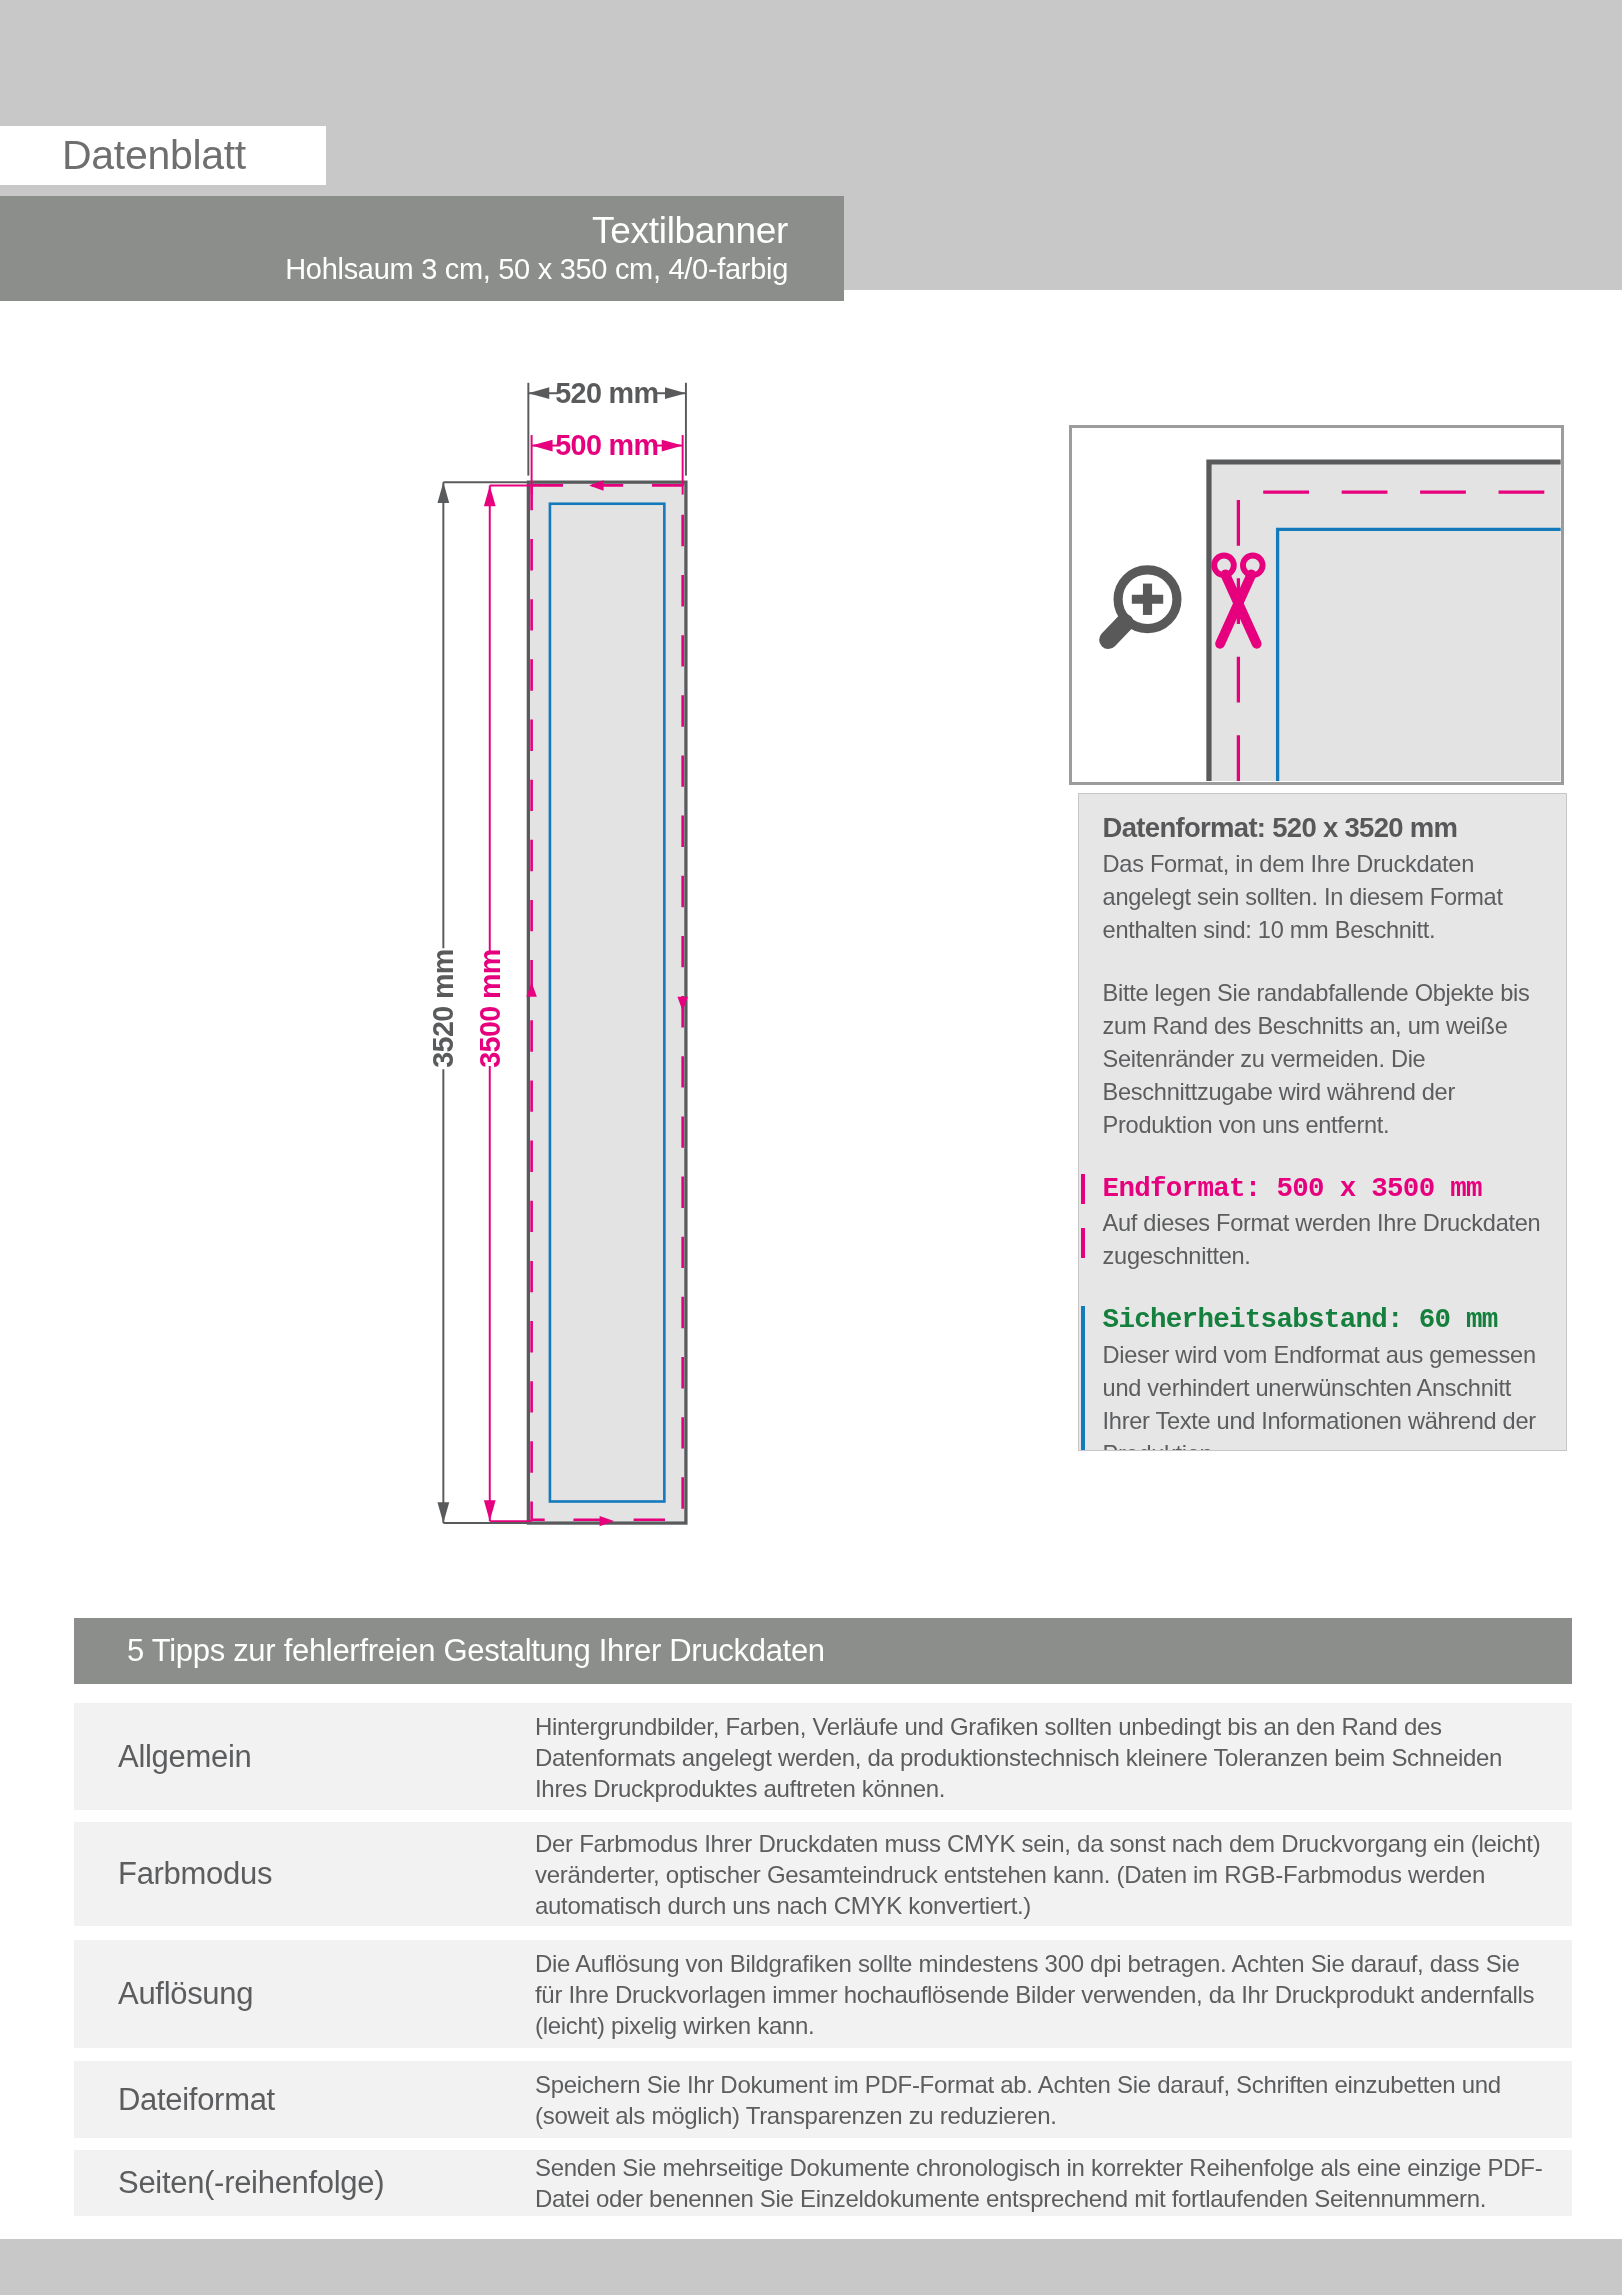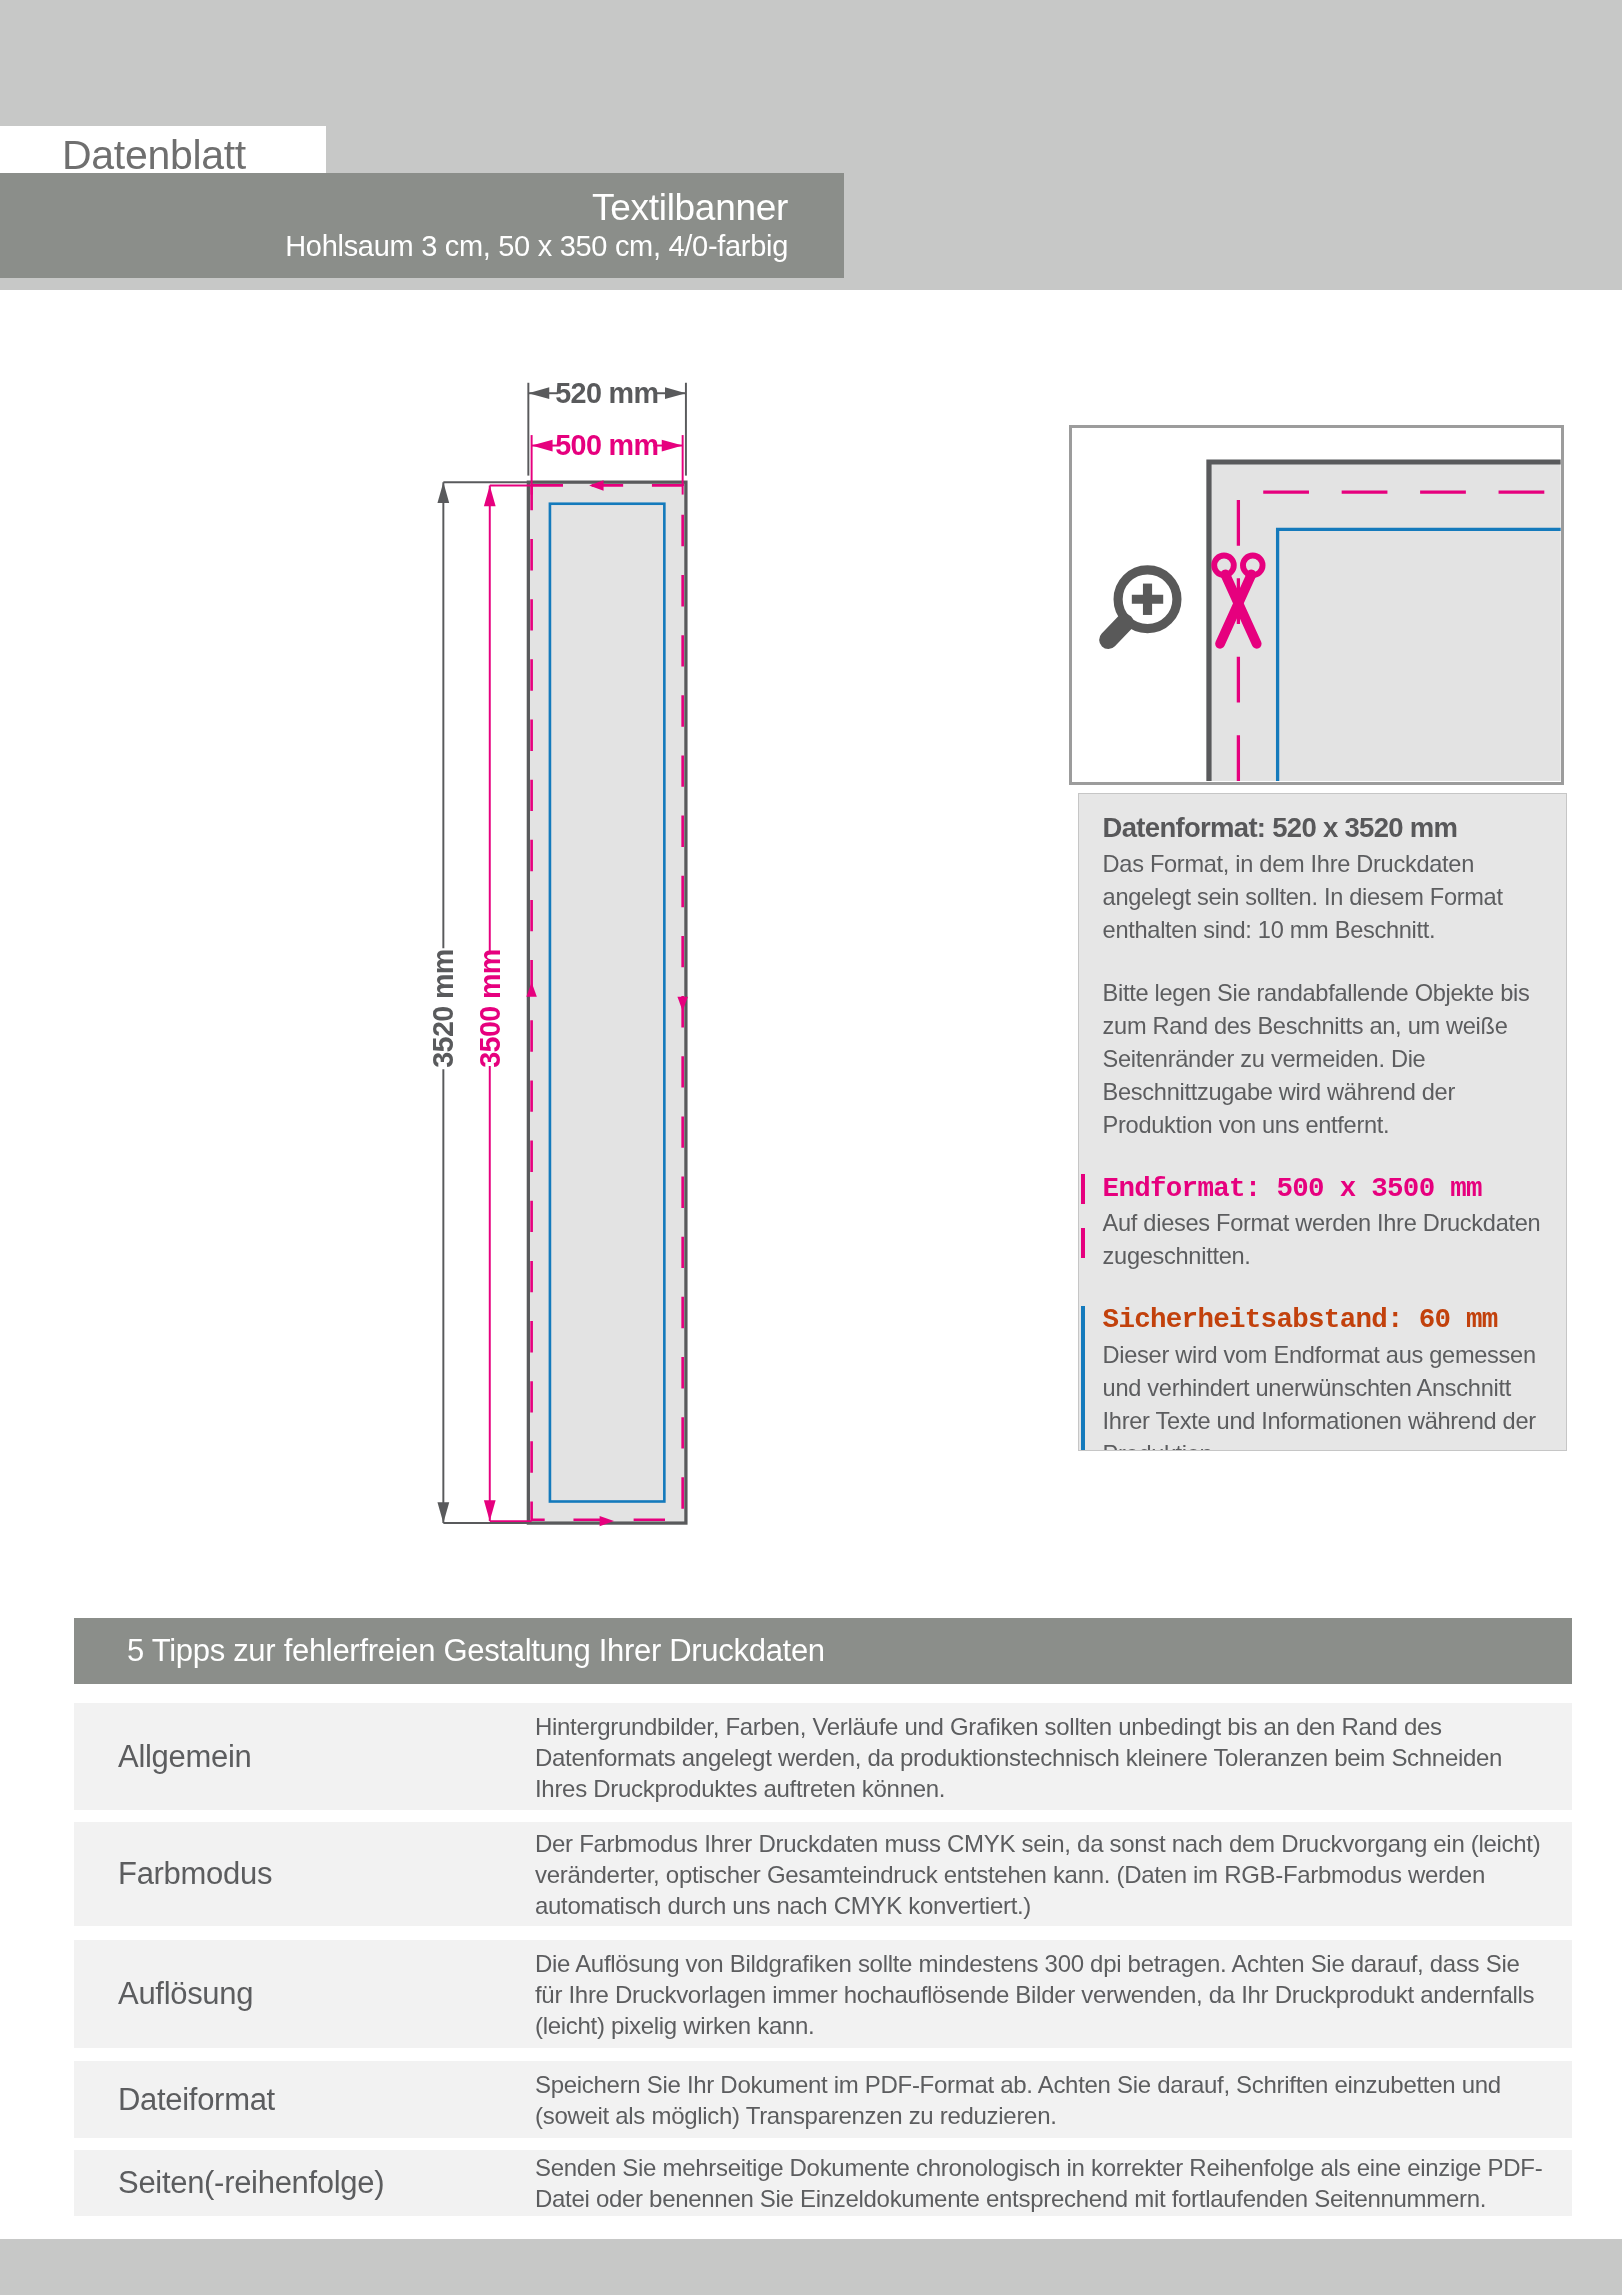--- a/index.html
+++ b/index.html
@@ -8,21 +8,21 @@
     font-family:"Liberation Sans",sans-serif;color:#5c5d5f;letter-spacing:-0.3px;
   }
   
   .top-band{position:absolute;left:0;top:0;width:1623px;height:290px;background:#c7c8c7;}
   .title-box{
     position:absolute;left:0;top:126px;width:326px;height:59px;background:#ffffff;
     display:flex;align-items:center;padding-left:62px;box-sizing:border-box;
   }
   .title-box span{font-size:41px;color:#6f6f6f;}
   .banner{
-    position:absolute;left:0;top:173px;width:844px;height:105px;background:#8b8e8a;
+    position:absolute;left:0;top:196px;width:844px;height:105px;background:#8b8e8a;
     display:flex;flex-direction:column;align-items:flex-end;justify-content:center;
     box-sizing:border-box;padding-right:56px;color:#ffffff;
   }
   .banner .line1{font-size:37px;line-height:42px;}
   .banner .line2{font-size:29px;line-height:35px;}
   
   .diagram{position:absolute;left:393px;top:366px;width:340px;height:1217px;}
   .dimtext{font-family:"Liberation Sans",sans-serif;font-size:44px;font-weight:700;letter-spacing:-1px;}
   
   .detail-box{
@@ -33,21 +33,21 @@
   .info-panel{
     position:absolute;left:1078px;top:793px;width:489px;height:658px;background:#e6e6e6;
     border:1.3px solid #c6c6c6;box-sizing:border-box;padding:17px 19.6px 0 23.6px;overflow:hidden;
   }
   .info-panel h3{margin:0 0 3.9px 0;font-size:27.5px;line-height:33px;font-weight:700;color:#58585a;letter-spacing:-0.7px;}
   .info-panel p{margin:0;font-size:23.6px;line-height:33px;color:#5c5d5f;}
   .info-panel .gap{height:30px;}
   .block{position:relative;margin-top:30px;}
   .block .h{font-size:27.5px;line-height:33px;font-weight:700;letter-spacing:-0.7px;margin:0 0 2.6px 0;font-family:Liberation Mono, monospace;}
   .block.endformat .h{color:#e6007e;}
-  .block.sicherheit .h{color:#c2410c;}
+  .block.sicherheit .h{color:#15803d;}
   .block.endformat::before{
     content:"";position:absolute;left:-22px;top:2.6px;bottom:2.6px;width:4.6px;
     background:repeating-linear-gradient(180deg,#e6007e 0 30px,transparent 30px 54px);
   }
   .block.sicherheit::before{
     content:"";position:absolute;left:-22px;top:2.6px;bottom:2.6px;width:4.6px;background:#147abc;
   }
   
   .tips-bar{
     position:absolute;left:74px;top:1618px;width:1498px;height:66px;background:#8b8e8a;

